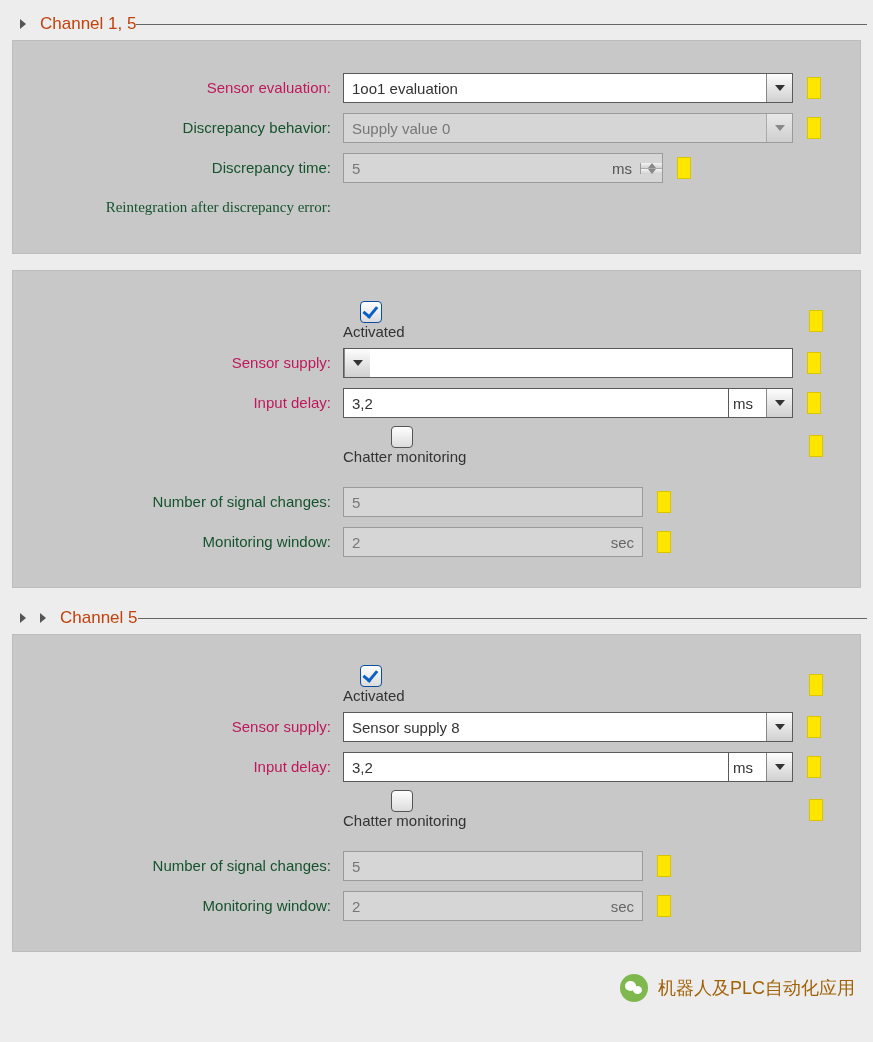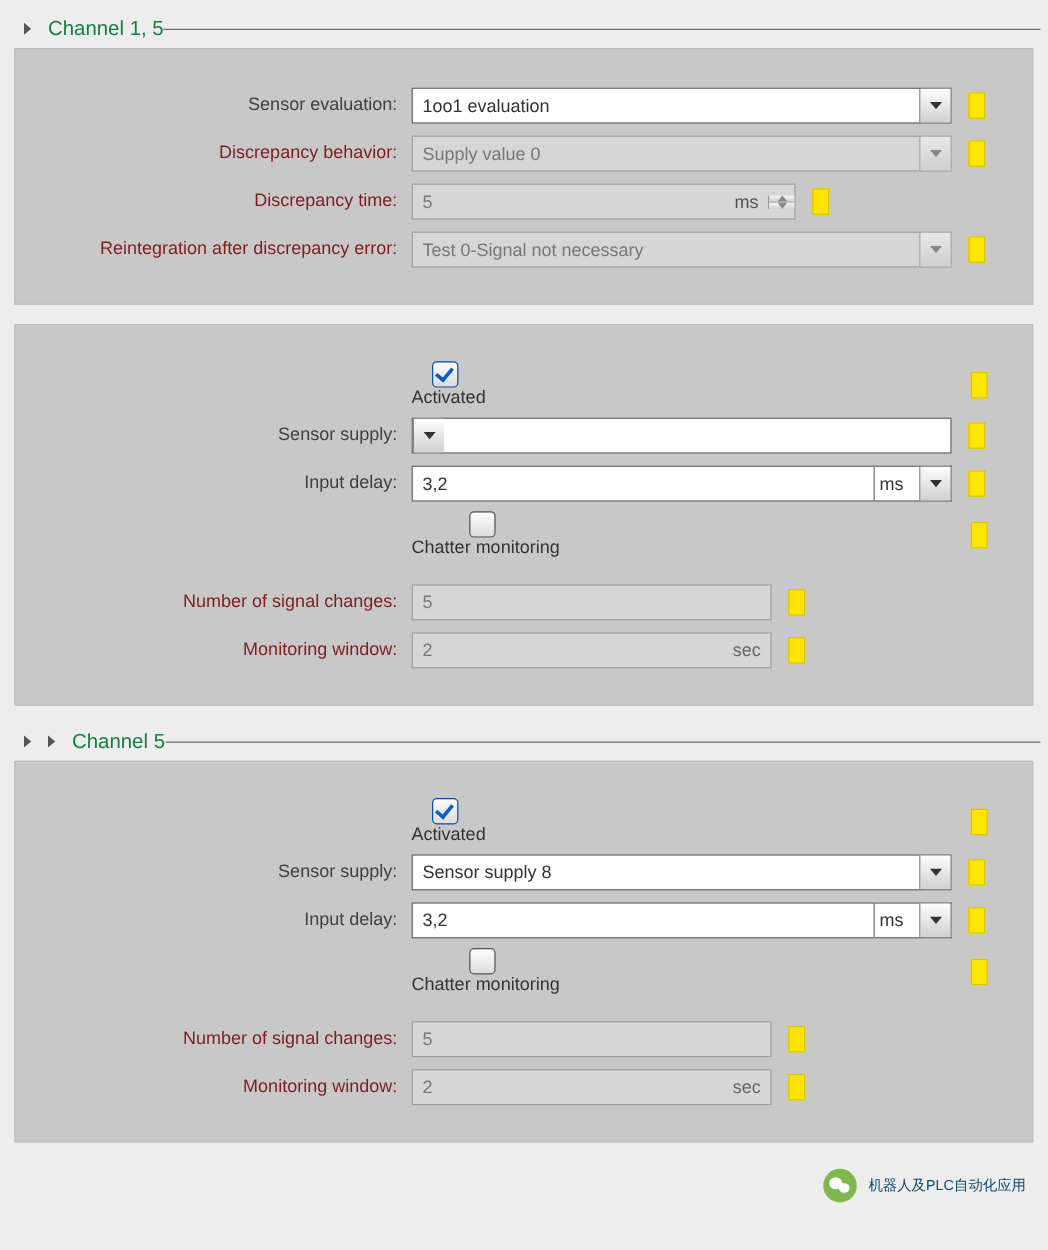--- a/index.html
+++ b/index.html
@@ -24,21 +24,21 @@
   .chevron {
     display: inline-block;
     width: 0; height: 0;
     border-top: 5px solid transparent;
     border-bottom: 5px solid transparent;
     border-left: 6px solid #555;
     margin-right: 14px;
   }
   .sec-title {
     font-size: 17px;
-    color: #15803d;
+    color: #c2410c;
     white-space: nowrap;
   }
   .sec-rule {
     flex: 1;
     height: 0;
     border-bottom: 1px solid #666;
   }
   .sec-body {
     background: #c9c8c8;
     border: 1px solid #bdbdbd;
@@ -48,26 +48,26 @@
   .row {
     display: flex;
     align-items: center;
     min-height: 34px;
     margin-bottom: 6px;
   }
   .label-col {
     width: 310px;
     text-align: right;
     padding-right: 12px;
-    color: #404040;
+    color: #be185d;
     font-size: 15px;
     line-height: 1.1;
   }
-  .label-col.multi { line-height: 1.15; }
-  .label-col.disabled { color: #7f1d1d; }
+  .label-col.multi { line-height: 1.15; font-family: Liberation Serif, serif; }
+  .label-col.disabled { color: #14532d; }
   .ctrl-col {
     flex: 1;
     display: flex;
     align-items: center;
   }
   .dropdown, .textfield, .spinner, .unit-combo {
     border: 1px solid #5a5a5a;
     background: #fff;
     height: 30px;
     display: flex;
@@ -178,22 +178,22 @@
   .w-wide { width: 450px; }
   .w-mid  { width: 300px; }
   .combo-pair { display:flex; }
   .combo-pair .dropdown { flex:1; }
   .footer {
     position: relative;
     padding: 6px 18px 12px 0;
     display:flex;
     justify-content:flex-end;
     align-items:center;
-    color:#0c4a6e;
-    font-size:12px;
+    color:#a16207;
+    font-size:18px;
     background: transparent;
   }
   .footer .wx-ico {
     width: 28px;height:28px;border-radius:50%;
     background:#7fb84e;margin-right:10px;
     display:flex;align-items:center;justify-content:center;
     color:#fff;font-size:14px;
     position:relative;
   }
   .footer .wx-ico::before,
@@ -254,29 +254,20 @@
                 <span class="tri-dn"></span>
               </div>
           </div>
         </div>
         <div class="flag after-ctrl-flag"></div>
       </div>
     </div>
 
     <div class="row">
       <div class="label-col disabled multi">Reintegration after discrepancy error:</div>
-      <div class="ctrl-col">
-        <div class="dropdown w-wide disabled">
-          <div class="dd-text">Test 0-Signal not necessary</div>
-          <div class="dd-btn">
-              <div class="dd-arrow"></div>
-            </div>
-        </div>
-        <div class="flag after-ctrl-flag"></div>
-      </div>
     </div>
 
   </div>
 </div>
 
 <div class="section">
   <div class="sec-body">
 
     <div class="row">
       <div class="label-col"></div>

